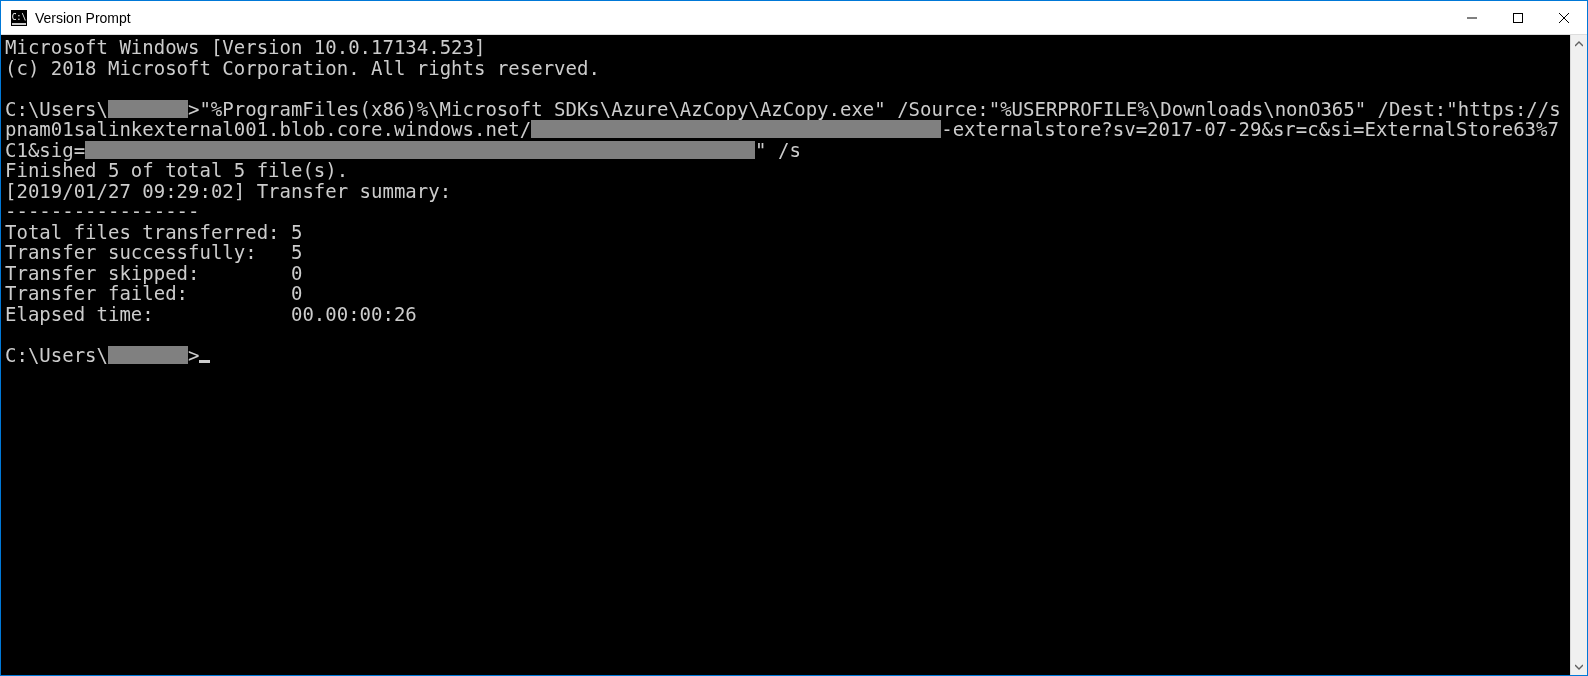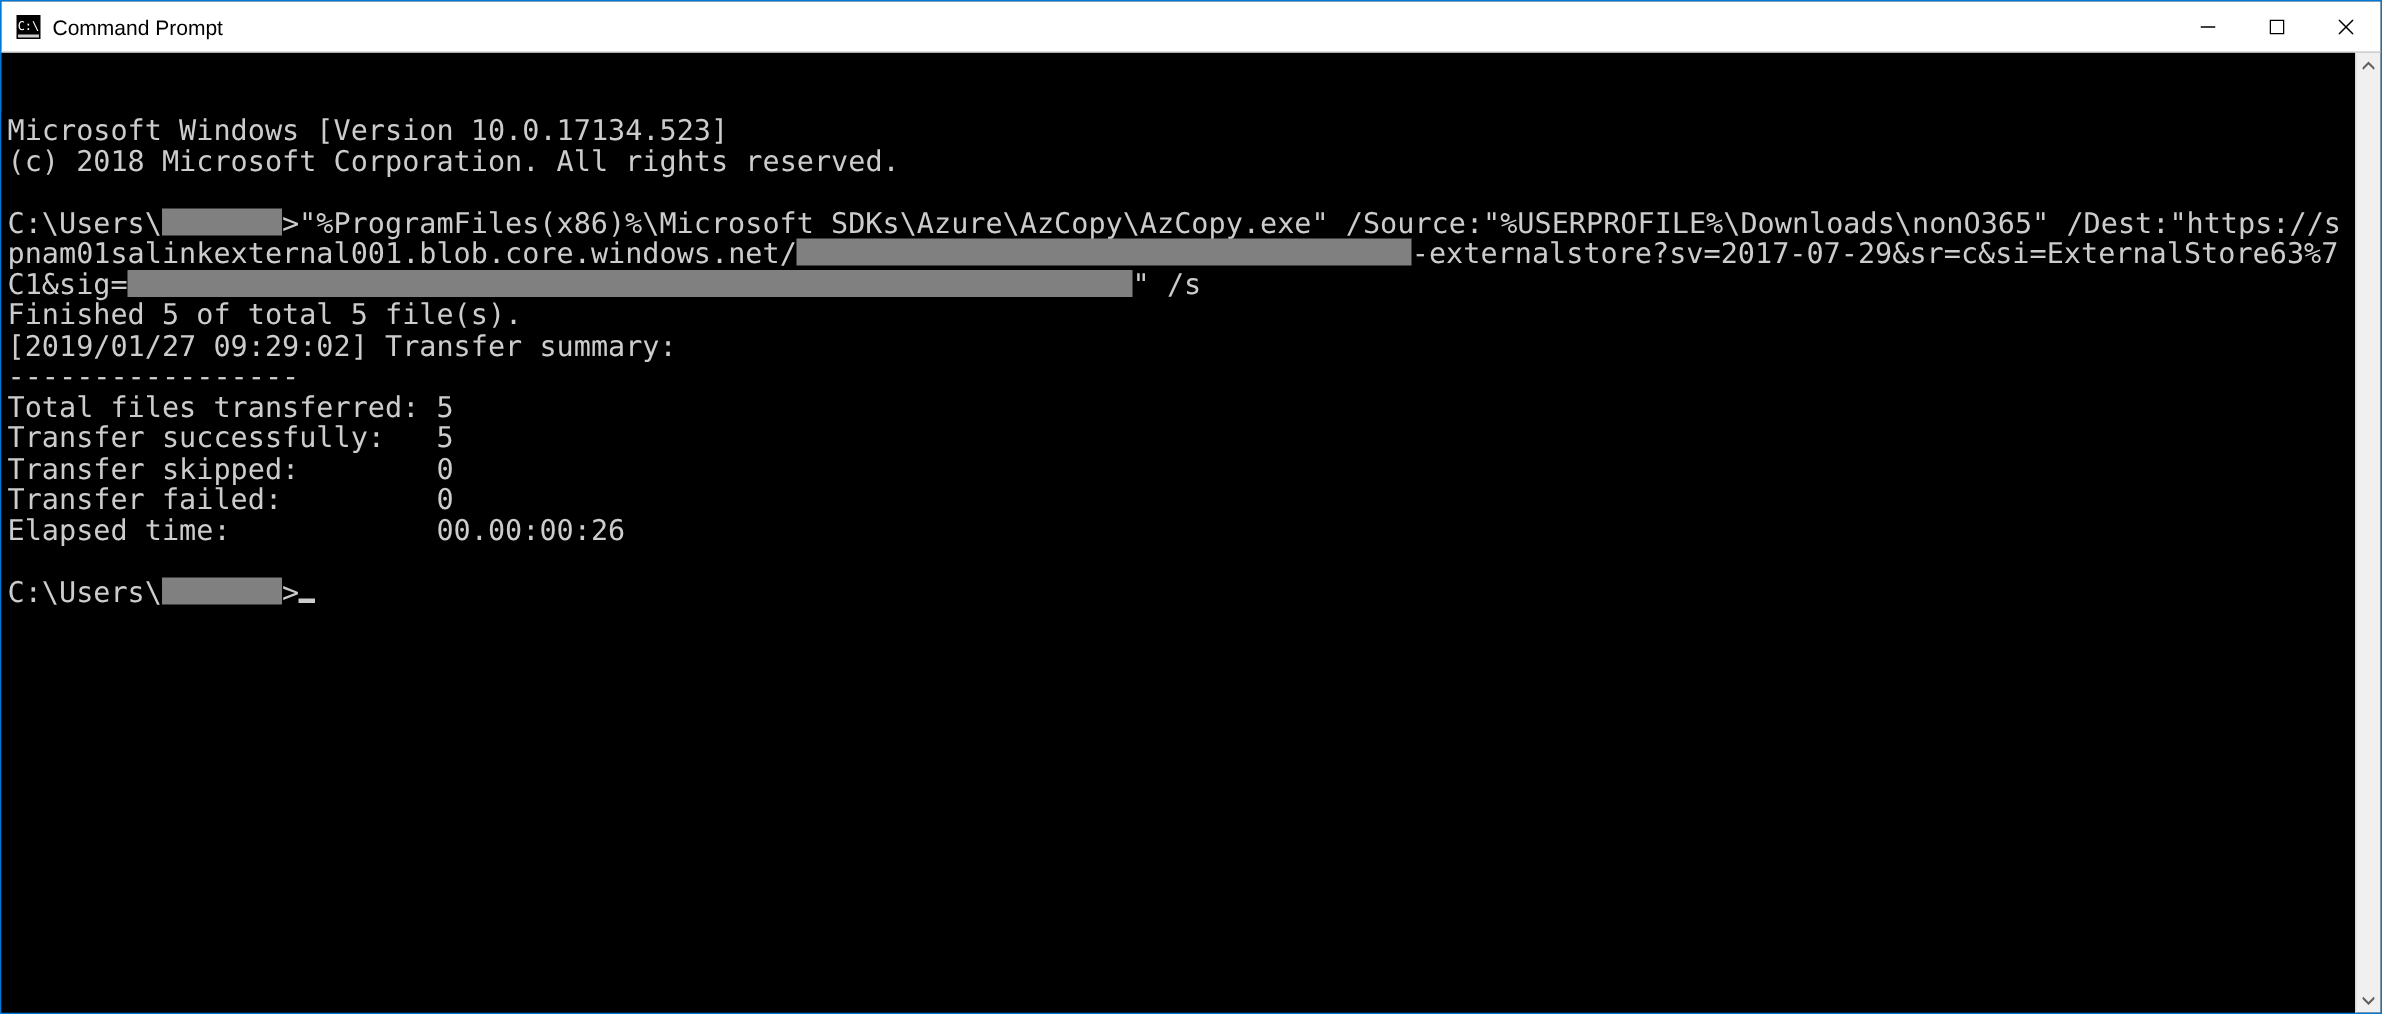--- a/index.html
+++ b/index.html
@@ -35,21 +35,20 @@
   }
   .win-btn svg { width: 10px; height: 10px; }
   .body-row { flex: 1; display: flex; min-height: 0; }
   .terminal {
     flex: 1; background: #000; color: #ccc;
     font-family: Consolas, "Lucida Console", monospace;
     font-size: 19px; line-height: 20.5px;
     padding: 2px 2px 0 4px;
     white-space: pre-wrap; word-break: break-all;
     overflow: hidden;
-    margin-top: 40px;
   }
   .scrollbar {
     width: 17px; background: #f0f0f0;
     display: flex; flex-direction: column; align-items: center;
     justify-content: space-between;
     border-left: 1px solid #dadada;
   }
   .scroll-arrow {
     width: 17px; height: 17px; display:flex; align-items:center; justify-content:center;
     color:#606060;
@@ -66,21 +65,21 @@
   }
 </style>
 </head>
 <body>
 
 <div class="window">
   <div class="titlebar">
     <div class="titlebar-icon">
         <span>C:\</span>
       </div>
-    <div class="titlebar-title">Command Prompt</div>
+    <div class="titlebar-title">Version Prompt</div>
     <div class="titlebar-spacer"></div>
     <div class="win-btn">
       <svg viewBox="0 0 10 10">
           <path d="M0 5 H10" stroke="currentColor" stroke-width="1"></path>
         </svg>
     </div>
     <div class="win-btn">
       <svg viewBox="0 0 10 10">
           <rect x="0.5" y="0.5" width="9" height="9" fill="none" stroke="currentColor" stroke-width="1"></rect>
         </svg>

